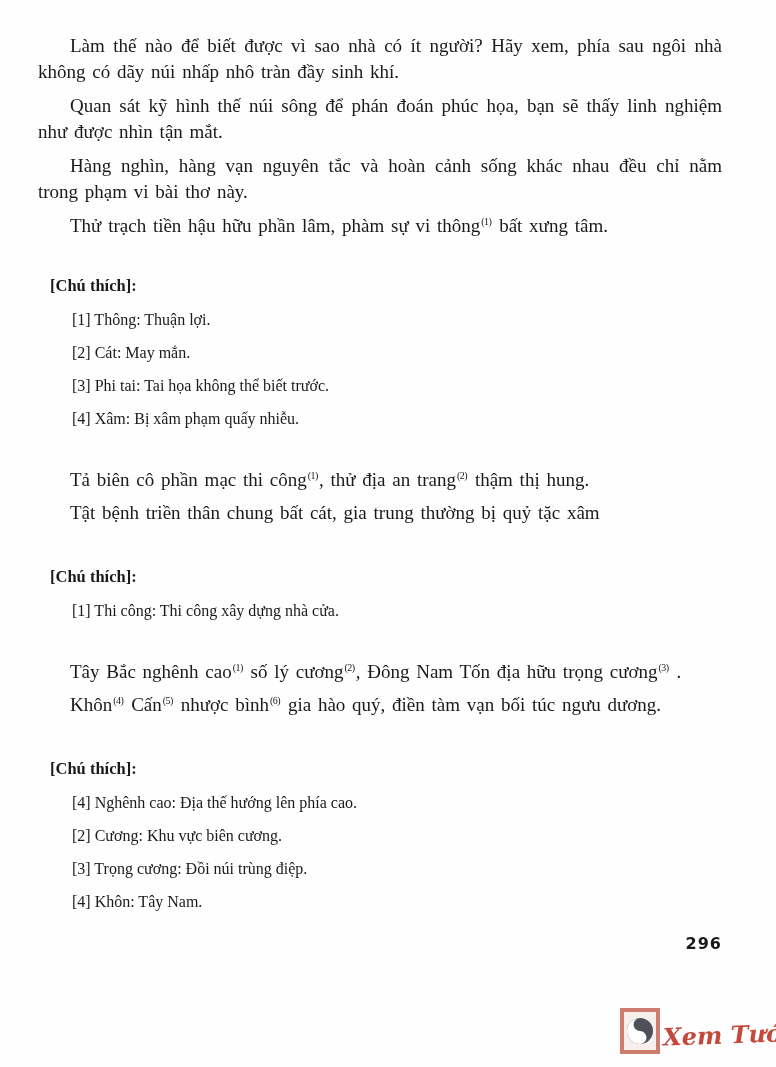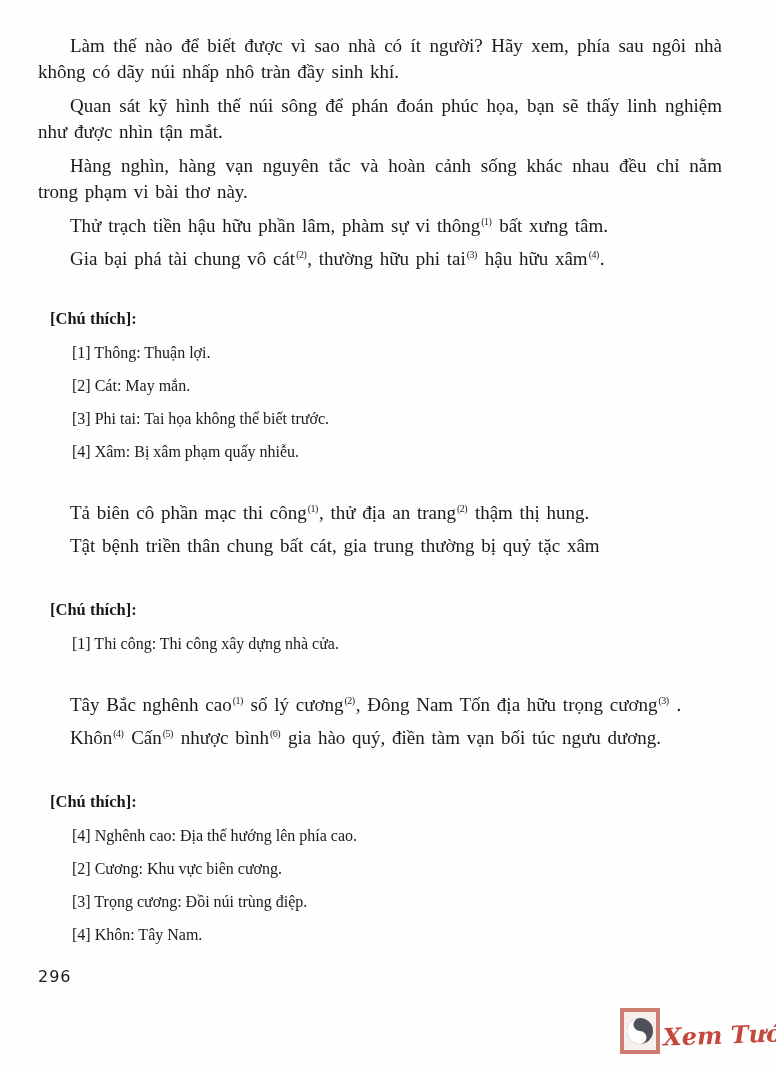--- a/index.html
+++ b/index.html
@@ -46,23 +46,23 @@
     font-weight:bold;
     font-size:16.5px;line-height:22px;
     margin:12px;
   }
   .note-item{
     margin:12px 0 0 34px;
     font-size:16px;line-height:21px;
   }
   .page-number{
     margin-top:22px;
-    text-align:left;
+    text-align:right;
     font-family:"DejaVu Sans", sans-serif;
-    font-weight:normal;
+    font-weight:bold;
     font-size:16px;
     letter-spacing:1px;
   }
   .watermark{
     position:absolute;
     left:620px;top:1008px;
     display:flex;align-items:center;gap:3px;
   }
   .wm-frame{display:block;}
   .wm-text{
@@ -78,21 +78,20 @@
 <body>
 
 <div class="page">
   <div class="page-inner">
 
     <p class="intro">Làm thế nào để biết được vì sao nhà có ít người? Hãy xem, phía sau ngôi nhà không có dãy núi nhấp nhô tràn đầy sinh khí.</p>
     <p class="intro">Quan sát kỹ hình thế núi sông để phán đoán phúc họa, bạn sẽ thấy linh nghiệm như được nhìn tận mắt.</p>
     <p class="intro">Hàng nghìn, hàng vạn nguyên tắc và hoàn cảnh sống khác nhau đều chỉ nằm trong phạm vi bài thơ này.</p>
 
     <p class="verse first"><span>Thử trạch tiền hậu hữu phần lâm, phàm sự vi thông</span><sup class="fn">(1)</sup><span> bất xưng tâm.</span></p>
-    <p class="verse"><span>Gia bại phá tài chung vô cát</span><sup class="fn">(2)</sup><span>, thường hữu phi tai</span><sup class="fn">(3)</sup><span> hậu hữu xâm</span><sup class="fn">(4)</sup><span>.</span></p>
 
     <div class="notes">
       <p class="notes-header">[Chú thích]:</p>
       <p class="note-item">[1] Thông: Thuận lợi.</p>
       <p class="note-item">[2] Cát: May mắn.</p>
       <p class="note-item">[3] Phi tai: Tai họa không thể biết trước.</p>
       <p class="note-item">[4] Xâm: Bị xâm phạm quấy nhiễu.</p>
     </div>
 
     <div class="verse-group">

